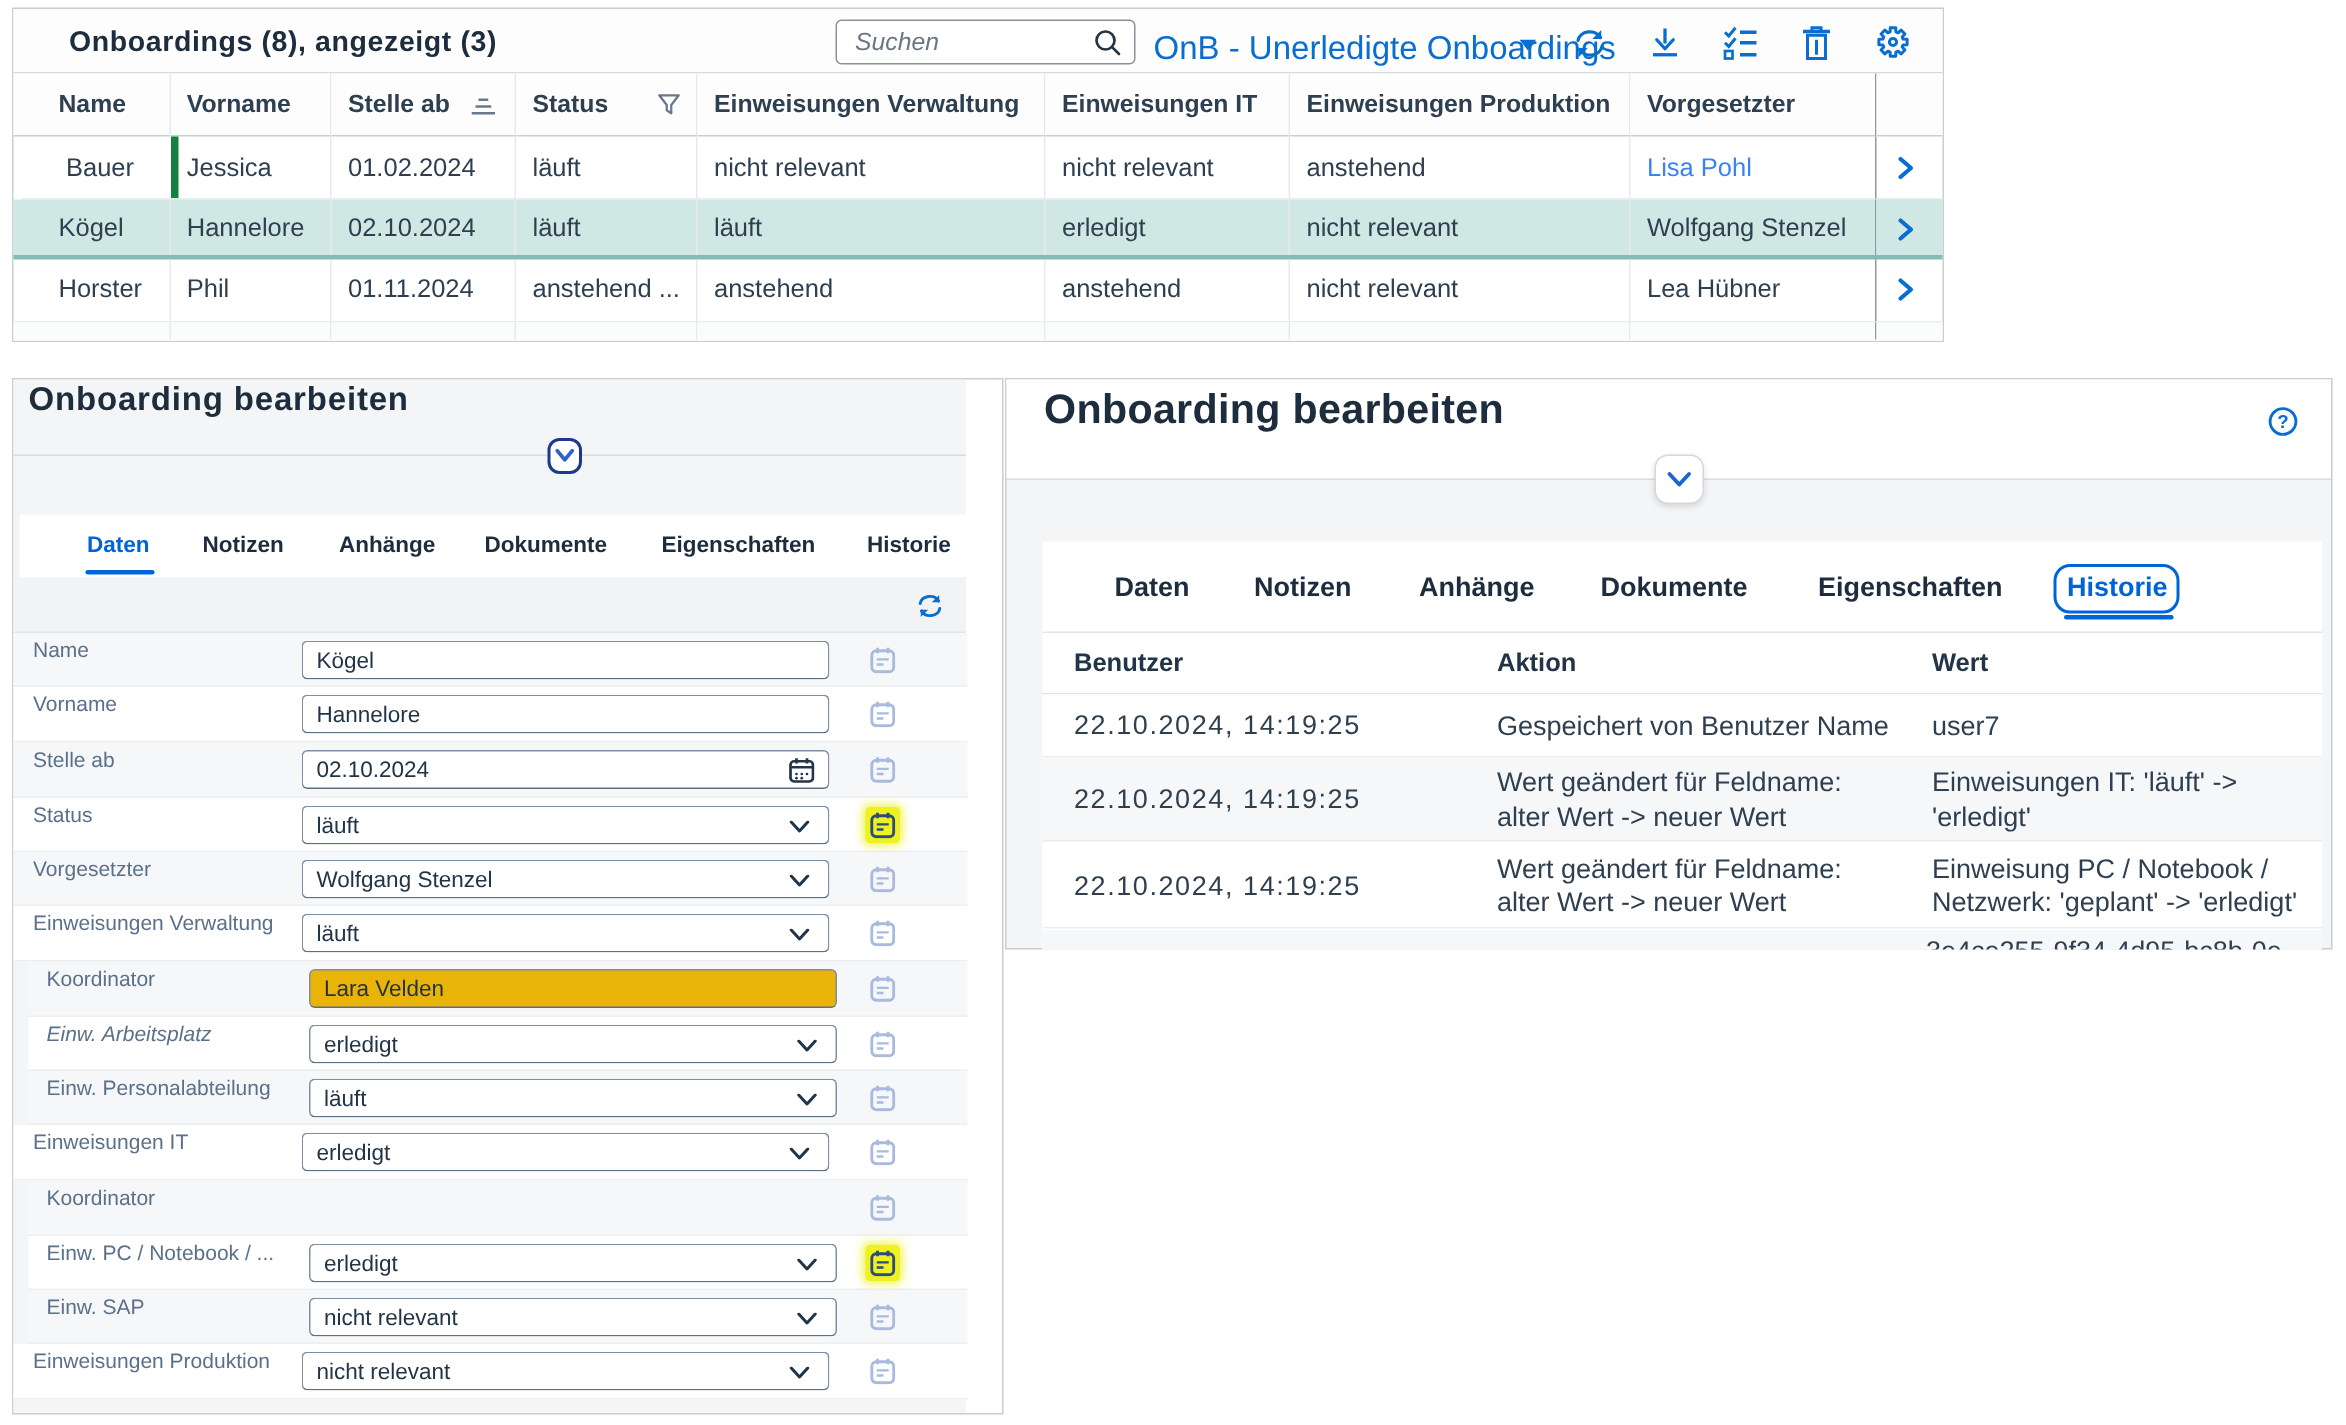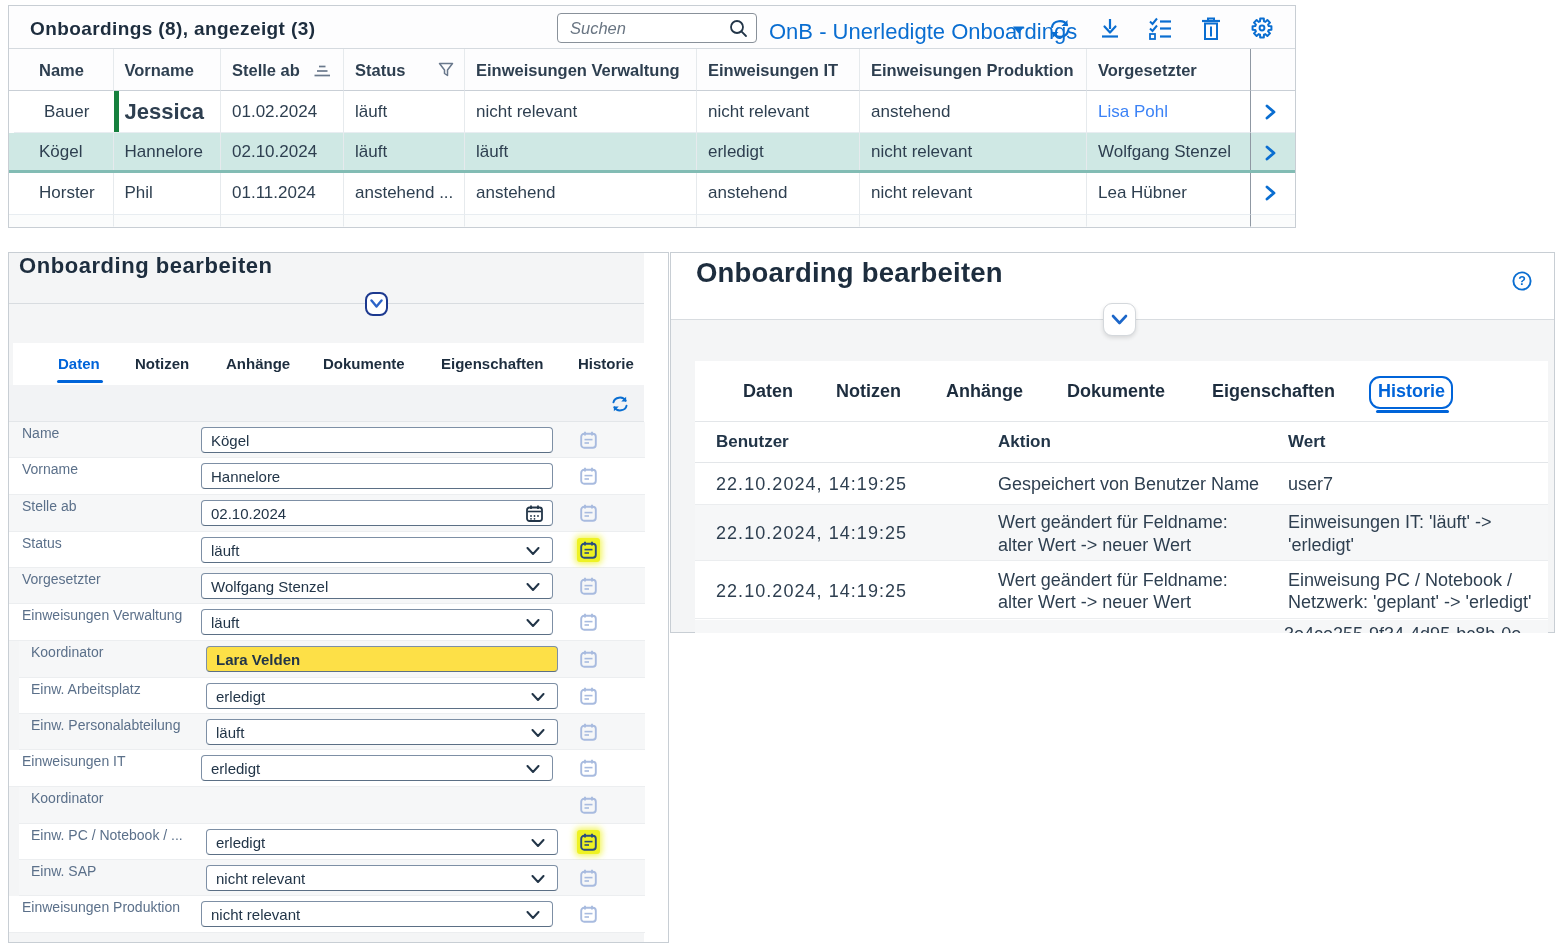--- a/index.html
+++ b/index.html
@@ -3,21 +3,21 @@
 <style>
 *{margin:0;padding:0;box-sizing:border-box;}
 html,body{width:1564px;height:950px;background:#fff;font-family:"Liberation Sans",sans-serif;}
 .abs{position:absolute;}
 #root{position:relative;width:1564px;height:950px;overflow:hidden;background:#fff;}
 </style></head><body>
 <div id="root">
 
 <div class="abs" style="left:8px;top:5px;width:1288px;height:223px;border:1px solid #c8ced4;background:#fff;"></div>
 <div class="abs" style="left:9px;top:6px;width:1286px;height:43px;background:#fdfdfe;border-bottom:1px solid #d5dadf;"></div>
-<div class="abs" style="left:30px;top:18px;font-size:19px;color:#1d2d3e;font-weight:700;white-space:nowrap;letter-spacing:0.4px;">Onboardings (8), angezeigt (3)</div>
+<div class="abs" style="left:46px;top:18px;font-size:19px;color:#1d2d3e;font-weight:700;white-space:nowrap;letter-spacing:0.4px;">Onboardings (8), angezeigt (3)</div>
 <div class="abs" style="left:557px;top:13px;width:200px;height:30px;background:#fff;border:1px solid #89919a;border-radius:4px;"></div>
 <div class="abs" style="left:570px;top:19px;font-size:16.5px;color:#6a7683;font-weight:400;white-space:nowrap;font-style:italic;">Suchen</div>
 <svg class="abs" style="left:728px;top:18px;" width="21" height="21" viewBox="0 0 21 21">
       <circle cx="9" cy="9" r="6" fill="none" stroke="#223548" stroke-width="1.8"></circle>
       <line x1="13.4" y1="13.4" x2="18" y2="18" stroke="#223548" stroke-width="1.8" stroke-linecap="round"></line>
     </svg>
 <div class="abs" style="left:769px;top:19px;font-size:22px;color:#0a6ed1;font-weight:400;white-space:nowrap;">OnB - Unerledigte Onboardings</div>
 <svg class="abs" style="left:1012px;top:25px;" width="13" height="10" viewBox="0 0 13 10">
       <path d="M1 1.5 L6.5 8.5 L12 1.5 Z" fill="#0a6ed1"></path>
     </svg>
@@ -80,21 +80,21 @@
       <line x1="4" y1="7" x2="14.5" y2="7" stroke="#69788c" stroke-width="1.7"></line>
       <line x1="1.5" y1="11.5" x2="17" y2="11.5" stroke="#69788c" stroke-width="1.7"></line>
     </svg>
 <svg class="abs" style="left:438px;top:62px;" width="16" height="16" viewBox="0 0 16 16">
       <path d="M1.5 1.5 L14.5 1.5 L9.5 8 L9.5 13.5 L6.5 11.5 L6.5 8 Z" fill="none" stroke="#69788c" stroke-width="1.5" stroke-linejoin="round"></path>
     </svg>
 <div class="abs" style="left:14px;top:91px;width:104.5px;height:42px;overflow:hidden;border-right:5px solid #15803d;border-bottom:1px solid #e8edf1;">
       <div style="position:absolute;left:30px;top:50%;transform:translateY(-50%);font-size:17px;font-weight:400;color:#2e3f50;white-space:nowrap;">Bauer</div>
     </div>
     <div class="abs" style="left:113.5px;top:91px;width:107.5px;height:42px;overflow:hidden;border-right:1px solid #e6eaed;border-bottom:1px solid #e8edf1;">
-      <div style="position:absolute;left:11px;top:50%;transform:translateY(-50%);font-size:22px;font-weight:700;color:#2e3f50;white-space:nowrap;">Jessica</div>
+      <div style="position:absolute;left:11px;top:50%;transform:translateY(-50%);font-size:17px;font-weight:400;color:#2e3f50;white-space:nowrap;">Jessica</div>
     </div>
     <div class="abs" style="left:221px;top:91px;width:123px;height:42px;overflow:hidden;border-right:1px solid #e6eaed;border-bottom:1px solid #e8edf1;">
       <div style="position:absolute;left:11px;top:50%;transform:translateY(-50%);font-size:17px;font-weight:400;color:#2e3f50;white-space:nowrap;">01.02.2024</div>
     </div>
     <div class="abs" style="left:344px;top:91px;width:121px;height:42px;overflow:hidden;border-right:1px solid #e6eaed;border-bottom:1px solid #e8edf1;">
       <div style="position:absolute;left:11px;top:50%;transform:translateY(-50%);font-size:17px;font-weight:400;color:#2e3f50;white-space:nowrap;">läuft</div>
     </div>
     <div class="abs" style="left:465px;top:91px;width:232px;height:42px;overflow:hidden;border-right:1px solid #e6eaed;border-bottom:1px solid #e8edf1;">
       <div style="position:absolute;left:11px;top:50%;transform:translateY(-50%);font-size:17px;font-weight:400;color:#2e3f50;white-space:nowrap;">nicht relevant</div>
     </div>
@@ -295,32 +295,32 @@
     </div>
 <svg class="abs" style="left:580px;top:613px;" width="17" height="18" viewBox="0 0 17 18">
 <rect x="1.2" y="2.8" width="14.6" height="14" rx="3" fill="none" stroke="#a8bbdf" stroke-width="1.9"></rect>
 <line x1="5" y1="0.8" x2="5" y2="4.5" stroke="#a8bbdf" stroke-width="1.9"></line>
 <line x1="12" y1="0.8" x2="12" y2="4.5" stroke="#a8bbdf" stroke-width="1.9"></line>
 <line x1="4.5" y1="8.6" x2="12.5" y2="8.6" stroke="#a8bbdf" stroke-width="1.6"></line>
 <line x1="4.5" y1="12" x2="9" y2="12" stroke="#a8bbdf" stroke-width="1.6"></line>
 </svg>
 <div class="abs" style="left:19px;top:641px;width:626px;height:37px;background:#f6f7f8;border-bottom:1px solid #eceef0;"></div>
 <div class="abs" style="left:31px;top:643.5px;font-size:14px;color:#5b708a;font-weight:400;white-space:nowrap;">Koordinator</div>
-<div class="abs" style="left:206px;top:646px;width:351.5px;height:25.5px;background:#fde047;border:1px solid #7d8fa5;border-bottom-color:#5b6f85;border-radius:4px;font-weight:bold;">
+<div class="abs" style="left:206px;top:646px;width:351.5px;height:25.5px;background:#eab308;border:1px solid #7d8fa5;border-bottom-color:#5b6f85;border-radius:4px;">
       <div style="position:absolute;left:9px;top:3.5px;font-size:15px;color:#223548;white-space:nowrap;">Lara Velden</div>
     </div>
 <svg class="abs" style="left:580px;top:650px;" width="17" height="18" viewBox="0 0 17 18">
 <rect x="1.2" y="2.8" width="14.6" height="14" rx="3" fill="none" stroke="#a8bbdf" stroke-width="1.9"></rect>
 <line x1="5" y1="0.8" x2="5" y2="4.5" stroke="#a8bbdf" stroke-width="1.9"></line>
 <line x1="12" y1="0.8" x2="12" y2="4.5" stroke="#a8bbdf" stroke-width="1.9"></line>
 <line x1="4.5" y1="8.6" x2="12.5" y2="8.6" stroke="#a8bbdf" stroke-width="1.6"></line>
 <line x1="4.5" y1="12" x2="9" y2="12" stroke="#a8bbdf" stroke-width="1.6"></line>
 </svg>
 <div class="abs" style="left:19px;top:678px;width:626px;height:36px;background:#ffffff;border-bottom:1px solid #eceef0;"></div>
-<div class="abs" style="left:31px;top:680.5px;font-size:14px;color:#5b708a;font-weight:400;white-space:nowrap;">Einw. Arbeitsplatz</div>
+<div class="abs" style="left:31px;top:680.5px;font-size:14px;color:#5b708a;font-weight:400;white-space:nowrap;font-style:italic;">Einw. Arbeitsplatz</div>
 <div class="abs" style="left:206px;top:683px;width:351.5px;height:25.5px;background:#fff;border:1px solid #7d8fa5;border-bottom-color:#5b6f85;border-radius:4px;">
       <div style="position:absolute;left:9px;top:3.5px;font-size:15px;color:#223548;white-space:nowrap;">erledigt</div>
       <svg width="14" height="9" viewBox="0 0 14 9" style="position:absolute;right:12px;top:9px;">
         <path d="M1.5 1 L7 7 L12.5 1" fill="none" stroke="#223548" stroke-width="2" stroke-linejoin="round" stroke-linecap="round"></path>
       </svg>
     </div>
 <svg class="abs" style="left:580px;top:687px;" width="17" height="18" viewBox="0 0 17 18">
 <rect x="1.2" y="2.8" width="14.6" height="14" rx="3" fill="none" stroke="#a8bbdf" stroke-width="1.9"></rect>
 <line x1="5" y1="0.8" x2="5" y2="4.5" stroke="#a8bbdf" stroke-width="1.9"></line>
 <line x1="12" y1="0.8" x2="12" y2="4.5" stroke="#a8bbdf" stroke-width="1.9"></line>

